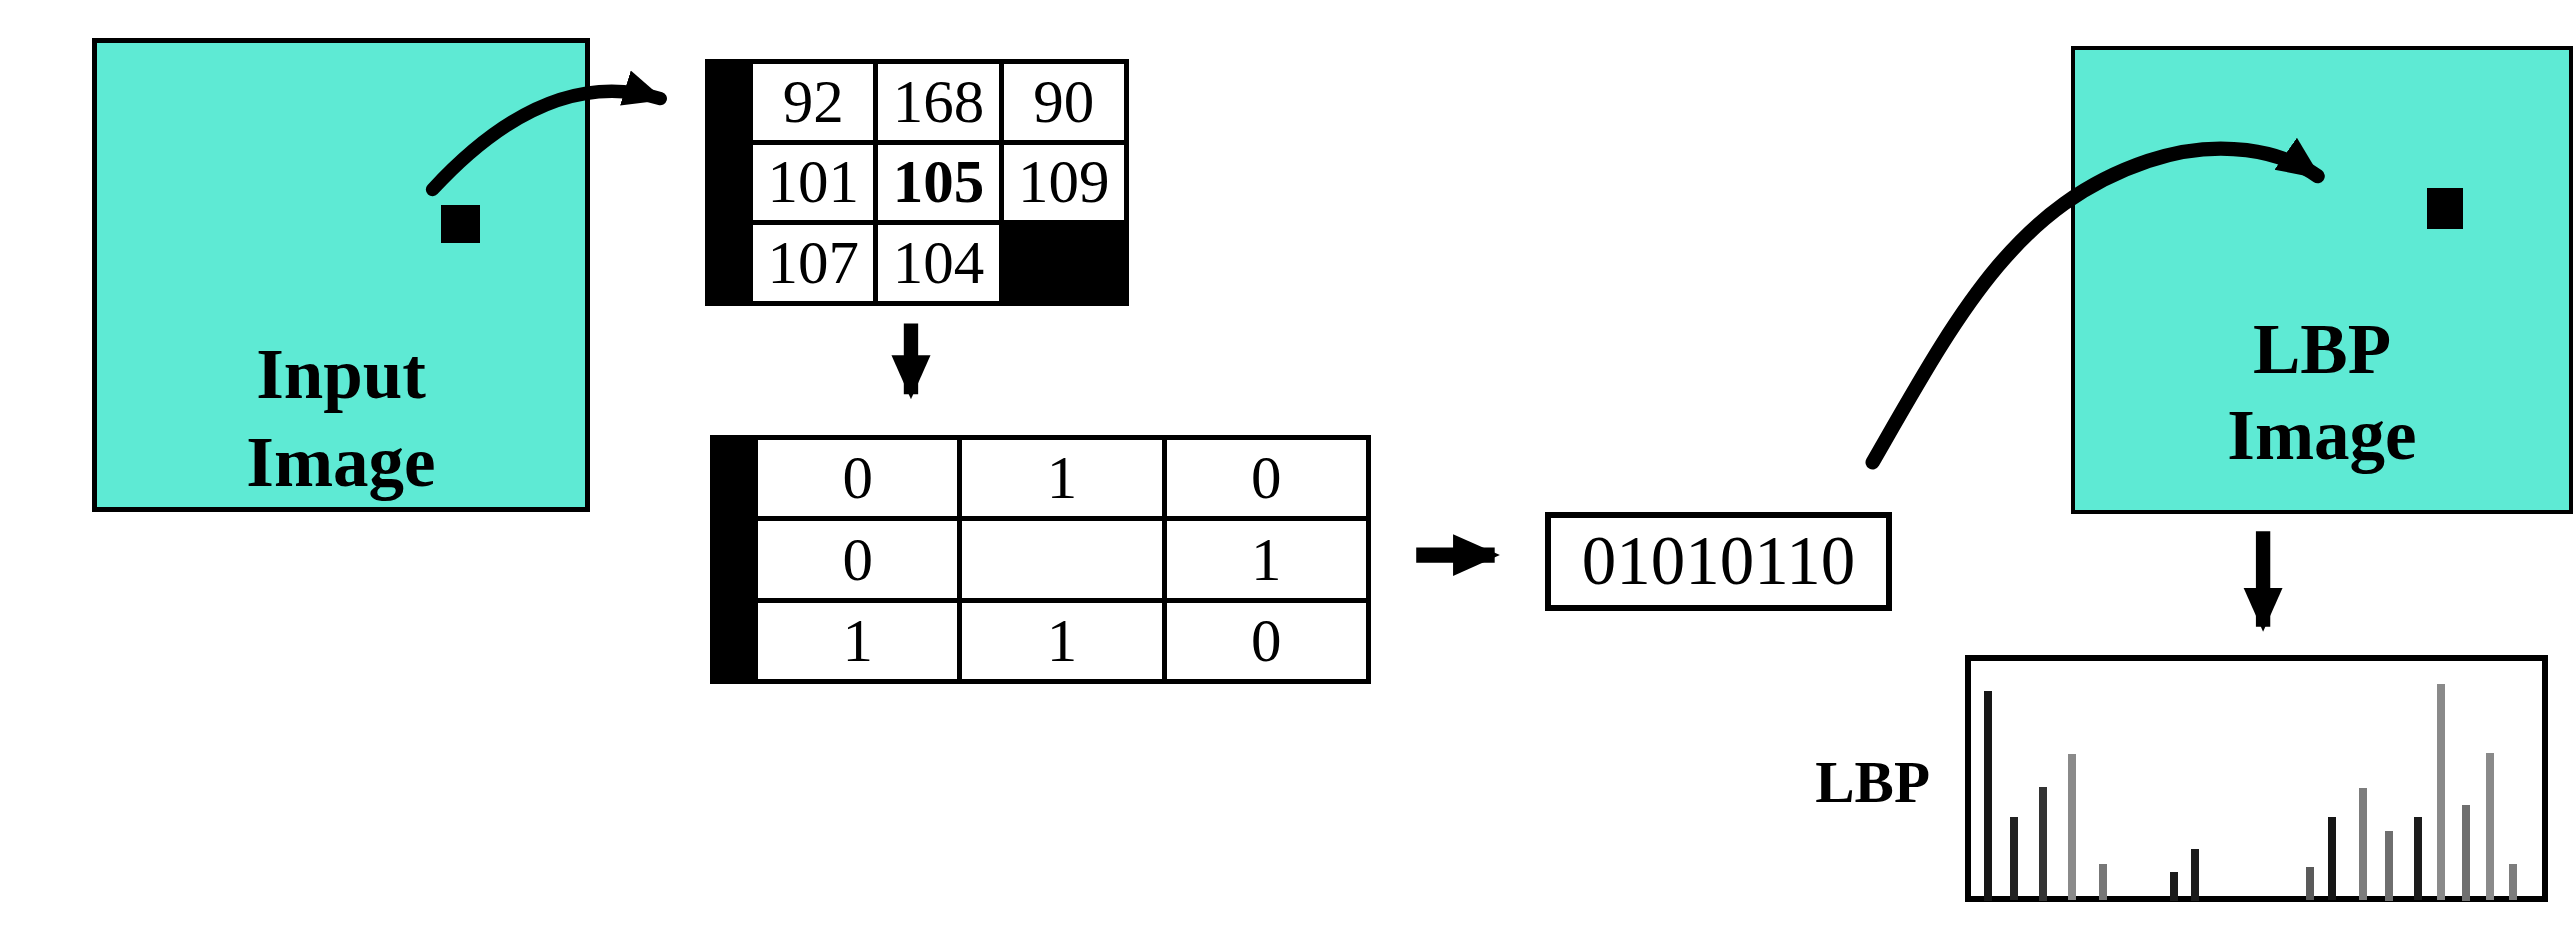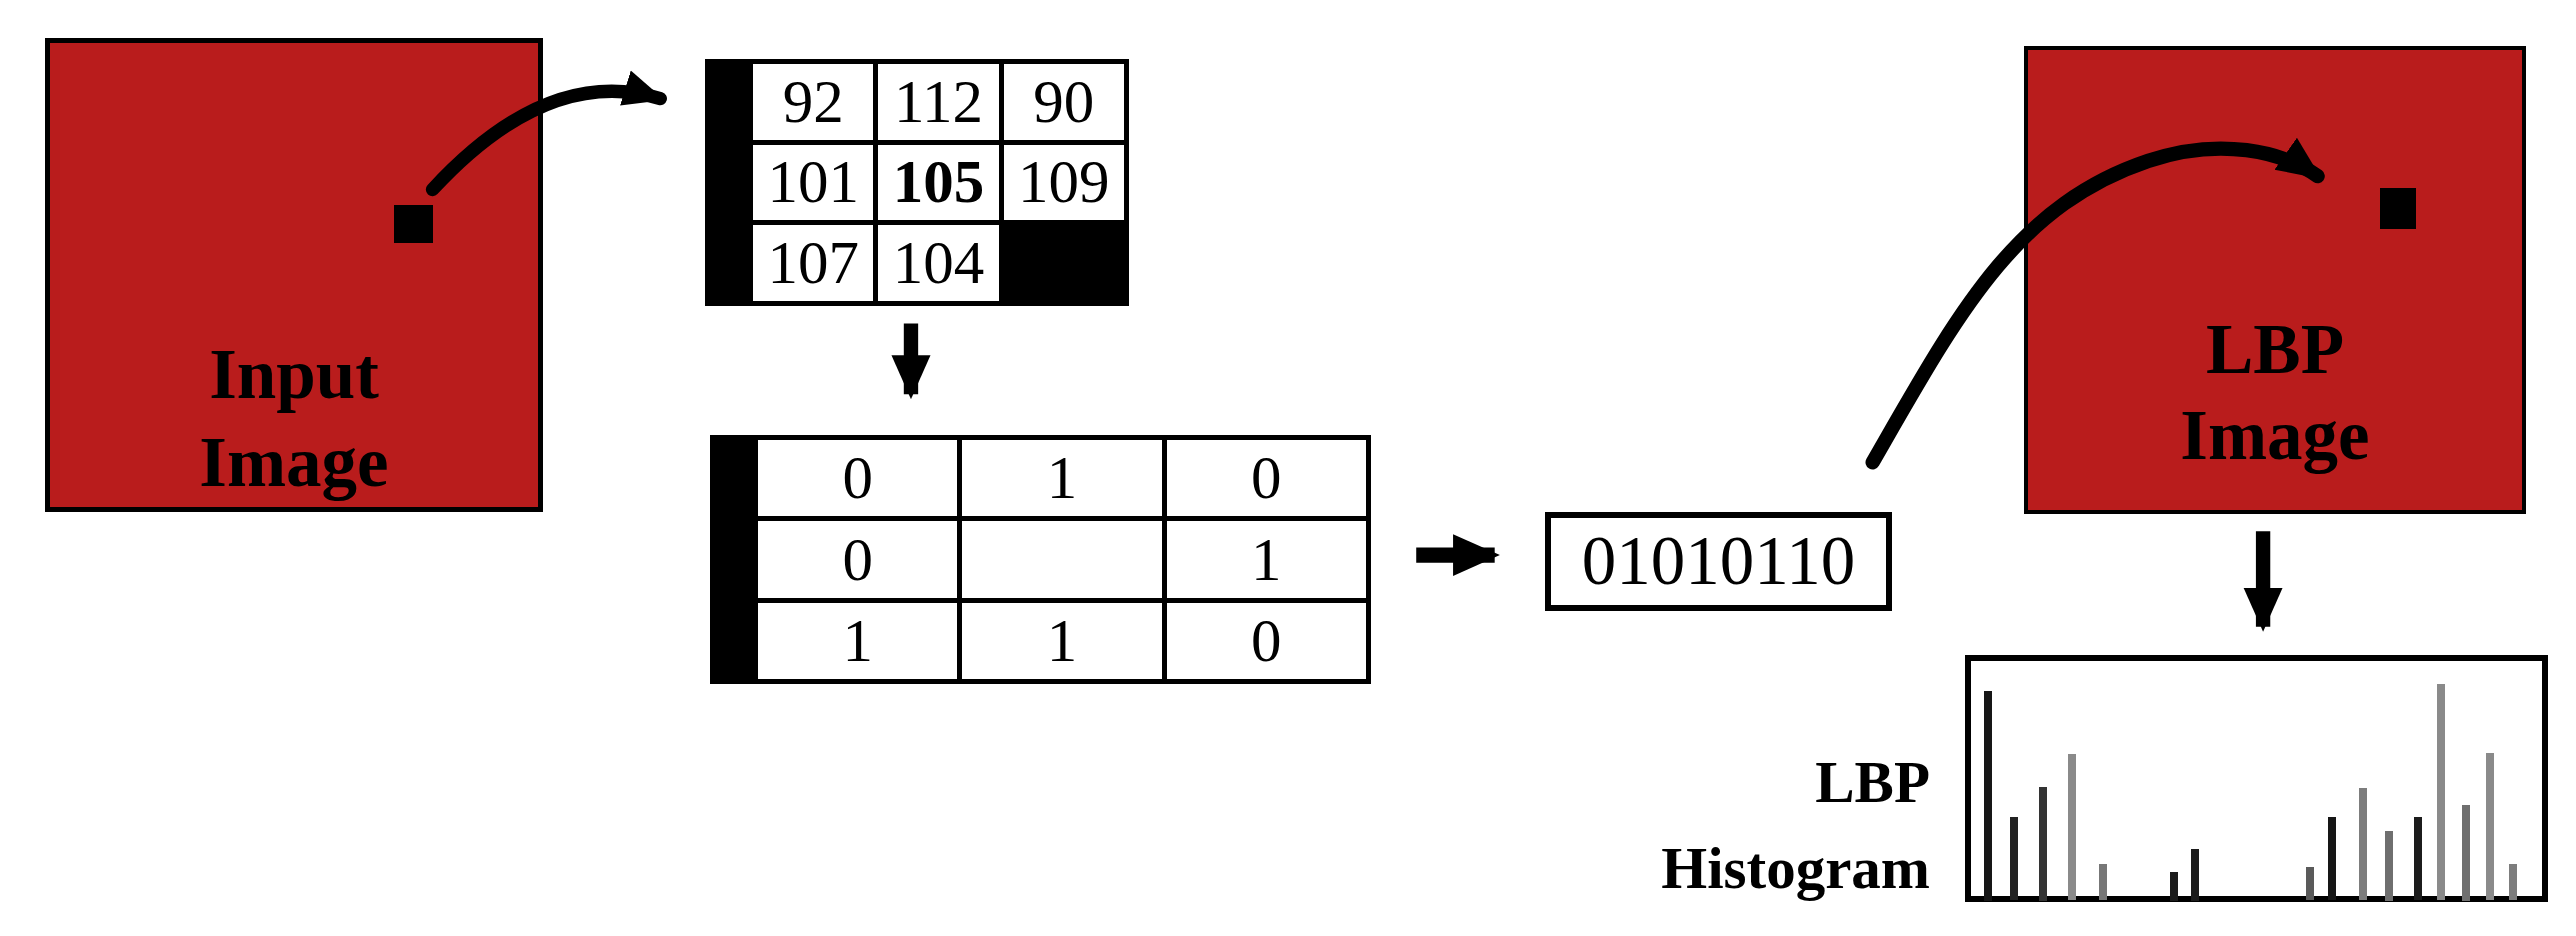--- a/index.html
+++ b/index.html
@@ -1,20 +1,20 @@
 <!DOCTYPE html>
 <html><head>
 <meta charset="utf-8">
 <style>
   html,body{margin:0;padding:0;background:#ffffff;}
   #canvas{
     position:relative;width:2576px;height:937px;background:#ffffff;overflow:hidden;
     font-family:"Liberation Serif", serif;color:#000;
   }
-  .box{position:absolute;border:5.7px solid #000;background:#b91c1c;box-sizing:border-box;}
+  .box{position:absolute;border:5.7px solid #000;background:#5eead4;box-sizing:border-box;margin-left:47px;}
   .marker-square{position:absolute;background:#000;}
   .box-label{position:absolute;left:0;width:100%;text-align:center;
     font-weight:bold;font-size:71px;line-height:88px;}
   .grid{position:absolute;display:grid;border:5.7px solid #000;background:#000;
     gap:4.8px;box-sizing:border-box;padding-left:43px;}
   .grid .cell{background:#fff;display:flex;align-items:center;justify-content:center;
     font-size:61px;font-family:"Liberation Serif", serif;}
   .grid .cell.bold{font-weight:bold;font-family:Liberation Serif, serif;}
   .code-box{position:absolute;border:6.7px solid #000;box-sizing:border-box;
     display:flex;align-items:center;justify-content:center;font-size:69px;}
@@ -31,21 +31,21 @@
   <div class="box" style="left:45px;top:38px;width:498px;height:474px;">
     <span class="marker-square" style="left:344px;top:162px;width:39px;height:38px;"></span>
     <div class="box-label" style="top:287px;">
       <div>Input</div>
       <div>Image</div>
     </div>
   </div>
 
   <div class="grid" id="pixel-grid" style="left:705px;top:59px;width:424px;height:247px;grid-template-columns:1fr 1fr 1fr;grid-template-rows:1fr 1fr 1fr;">
       <div class="cell">92</div>
-      <div class="cell">112</div>
+      <div class="cell">168</div>
       <div class="cell">90</div>
       <div class="cell">101</div>
       <div class="cell bold">105</div>
       <div class="cell">109</div>
       <div class="cell">107</div>
       <div class="cell">104</div>
     </div>
 
   <div class="grid" id="threshold-grid" style="left:710px;top:435px;width:661px;height:249px;grid-template-columns:1fr 1fr 1fr;grid-template-rows:1fr 1fr 1fr;">
       <div class="cell">0</div>
@@ -66,21 +66,20 @@
   <div class="box" style="left:2024px;top:46px;width:502px;height:468px;border-width:4.8px;">
     <span class="marker-square" style="left:352px;top:138px;width:36px;height:41px;"></span>
     <div class="box-label" style="top:256px;line-height:86px;">
       <div>LBP</div>
       <div>Image</div>
     </div>
   </div>
 
   <div class="hist-label" style="right:646px;top:739px;width:478px;">
     <div>LBP</div>
-    <div>Histogram</div>
   </div>
 
   <div class="hist-box" style="left:1965px;top:655px;width:583px;height:247px;"></div>
 
   <div id="hist-bars" style="position:absolute;left:0;top:0;width:2576px;height:937px;">
       <div class="bar" style="left: 1984px; top: 691px; width: 7.7px; height: 210px; background: rgb(22, 22, 22);"></div>
       <div class="bar" style="left: 2010px; top: 817px; width: 7.7px; height: 83px; background: rgb(34, 34, 34);"></div>
       <div class="bar" style="left: 2039px; top: 787px; width: 7.7px; height: 114px; background: rgb(51, 51, 51);"></div>
       <div class="bar" style="left: 2068px; top: 754px; width: 7.7px; height: 146px; background: rgb(138, 138, 138);"></div>
       <div class="bar" style="left: 2099px; top: 864px; width: 7.7px; height: 36px; background: rgb(119, 119, 119);"></div>

